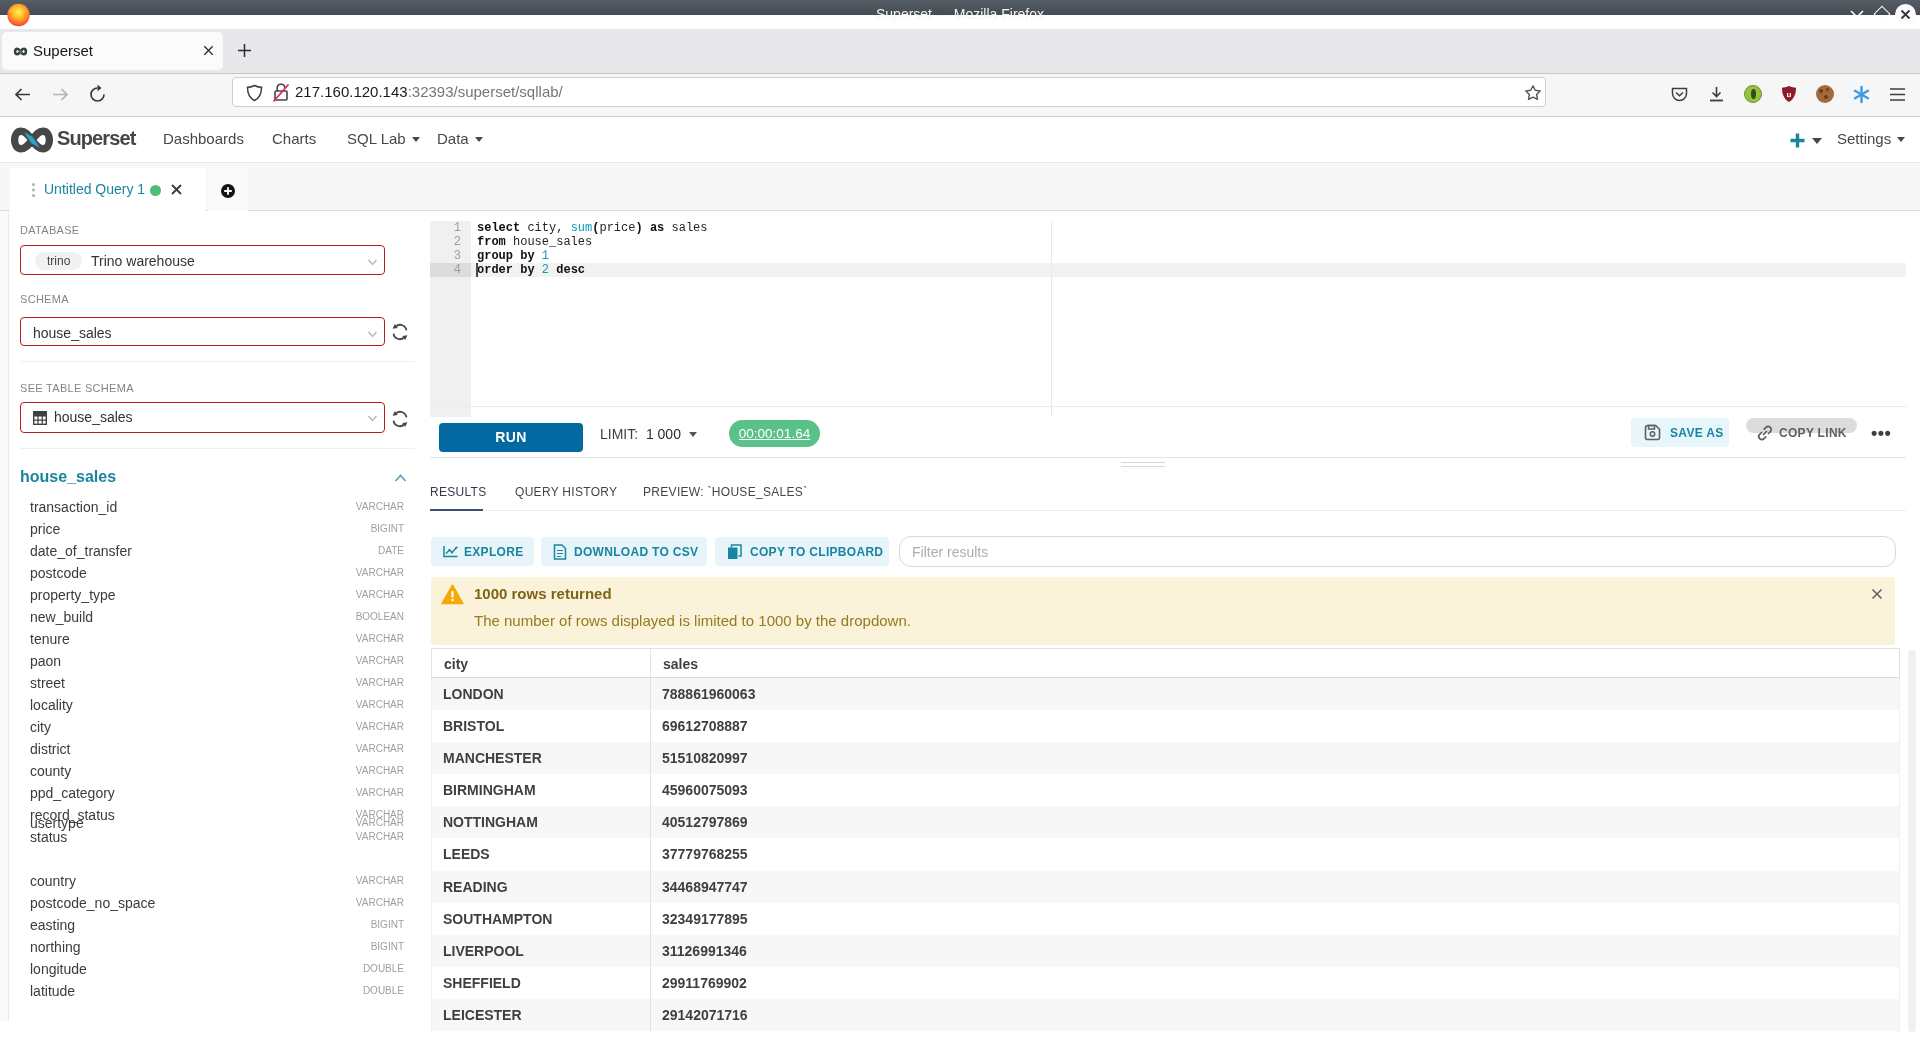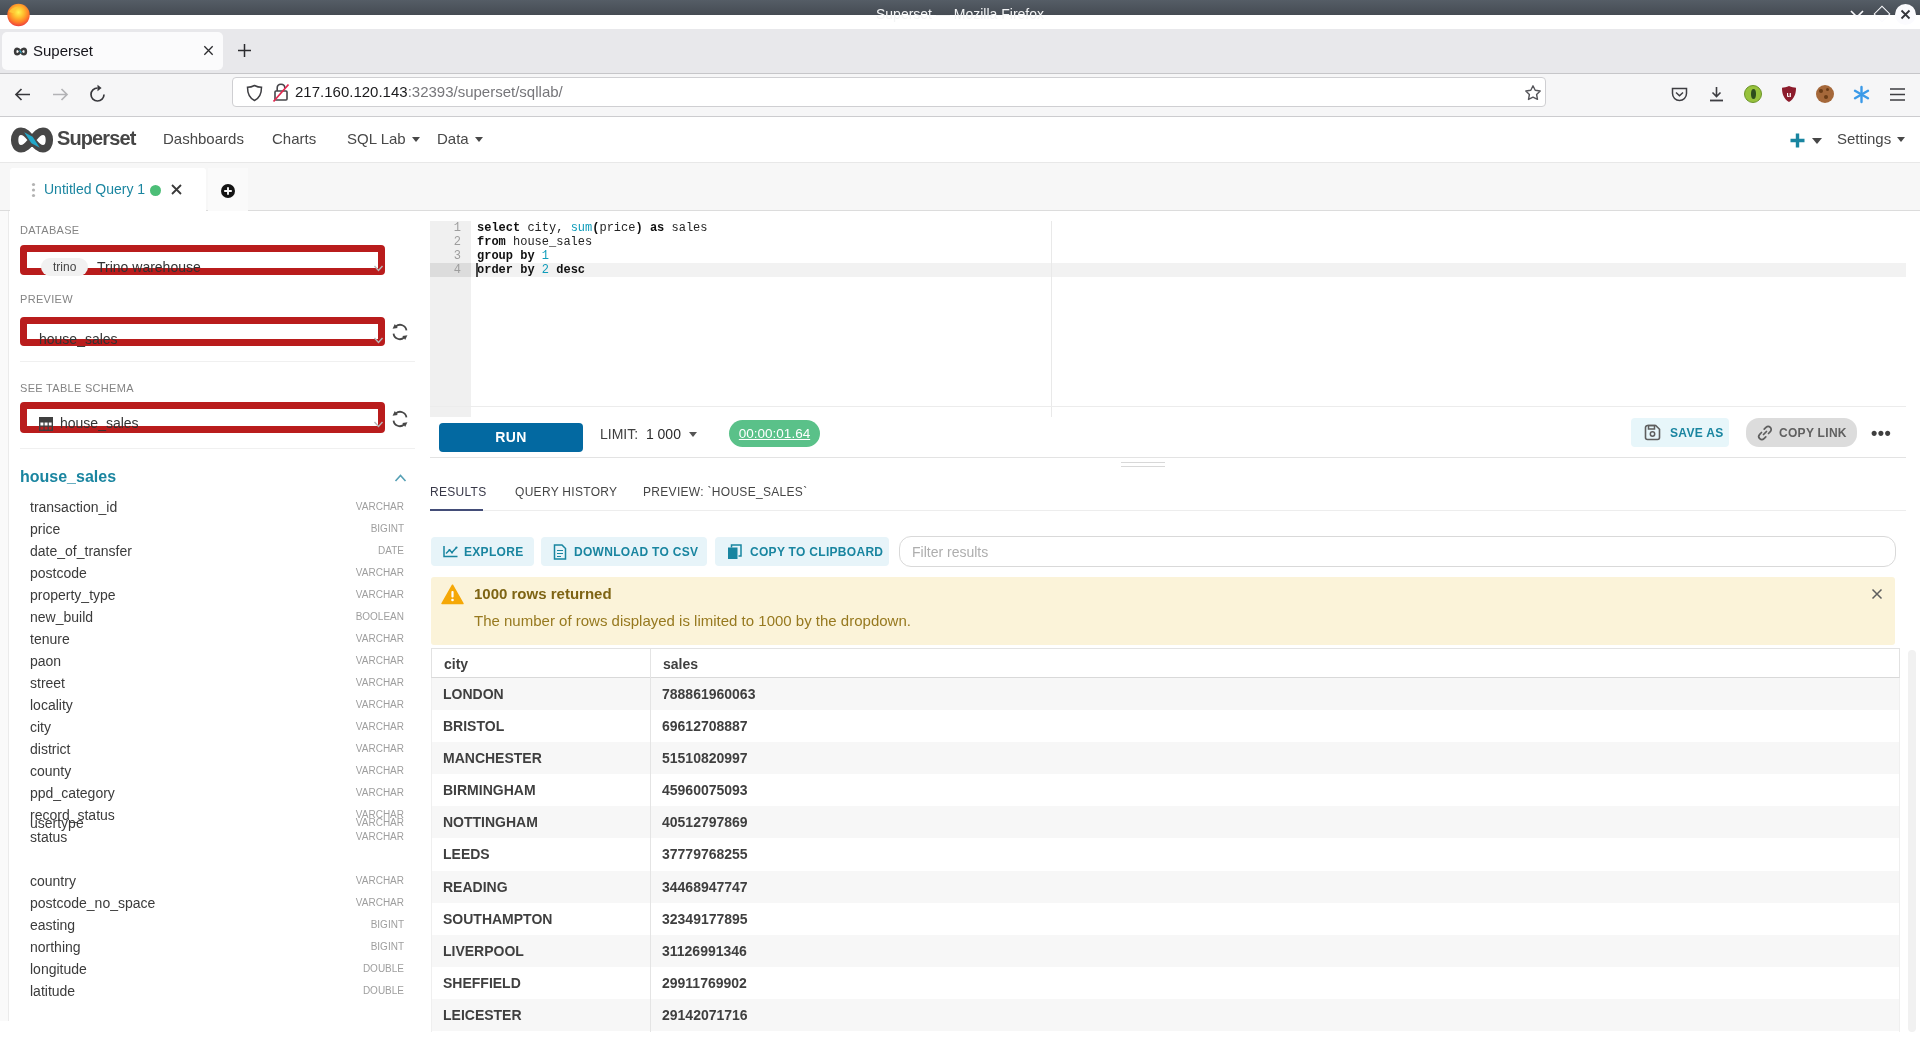--- a/index.html
+++ b/index.html
@@ -33,21 +33,21 @@
 #qtabs { position:absolute; left:0; top:163px; width:1920px; height:48px; background:#f7f7f7;
   border-bottom:1px solid #dcdcdc; }
 #qtab1 { position:absolute; left:10px; top:5px; width:196px; height:43px; background:#fff; border-radius:3px 3px 0 0;}
 #qtab1 .qname { position:absolute; left:34px; top:13px; font-size:14px; color:#1a85a0; }
 #qtab1 .qdot { position:absolute; left:140px; top:17px; width:11px; height:11px; border-radius:50%; background:#4cbe77; }
 #qplusbox { position:absolute; left:208px; top:5px; width:40px; height:43px; background:#fafafa; }
 
 #sidebar { position:absolute; left:0; top:211px; width:430px; height:831px; background:#fff; }
 #sidetrack { position:absolute; left:0; top:0; width:9px; height:810px; background:#fafafa; border-right:1px solid #ebebeb; }
 .slabel { position:absolute; left:20px; font-size:11px; color:#848484; letter-spacing:0.3px; }
-.sselect { position:absolute; left:20px; width:365px; height:33px; border:7px solid #b91c1c; border-radius:4px; background:#fff; }
+.sselect { position:absolute; left:20px; width:365px; height:33px; border:1px solid #b91c1c; border-radius:4px; background:#fff; }
 .sdivider { position:absolute; left:20px; width:395px; height:1px; background:#f0f0f0; }
 .refbtn { position:absolute; left:391px; width:18px; height:18px; }
 #tablename { position:absolute; left:20px; top:257px; font-size:16px; font-weight:bold; color:#1a85a0; }
 .colrow { position:absolute; left:30px; width:376px; height:22px; font-size:14px; color:#3b3b3b; line-height:22px; }
 .colrow .ctype { position:absolute; right:2px; top:0; font-size:10px; color:#9e9e9e; line-height:22px; }
 
 #gutter { position:absolute; left:430px; top:221px; width:41px; height:196px; background:#f0f0f0; }
 #gutter .ln { height:14px; line-height:14px; text-align:right; padding-right:10px;
   font-family:"Liberation Mono",monospace; font-size:12px; color:#9d9d9d; }
 #gutter .ln.act { background:#dcdcdc; }
@@ -59,21 +59,21 @@
 #cursor { position:absolute; left:476px; top:263px; width:2px; height:14px; background:#4a4a4a; }
 #printmargin { position:absolute; left:1051px; top:221px; width:1px; height:196px; background:#e9e9e9; }
 
 #runbtn { position:absolute; left:439px; top:423px; width:144px; height:29px; background:#0369a1;
   border-radius:4px; color:#fff; font-size:14px; font-weight:bold; text-align:center; line-height:29px; letter-spacing:0.4px; }
 #limitlab { position:absolute; left:600px; top:426px; font-size:14px; color:#3f3f3f; }
 #timer { position:absolute; left:729px; top:420px; width:91px; height:27px; background:#5ac189; border-radius:14px;
   color:#fff; font-size:13.5px; text-align:center; line-height:27px;text-decoration:underline; }
 #saveas { position:absolute; left:1631px; top:418px; width:98px; height:29px; background:#e7f6fa; border-radius:4px; }
 #saveas span { position:absolute; left:39px; top:8px; font-size:12px; font-weight:bold; color:#1985a0; letter-spacing:0.3px;}
-#copylink { position:absolute; left:1746px; top:418px; width:111px; height:29px; background:#dcdcdc; border-radius:13px; }
+#copylink { position:absolute; left:1746px; top:418px; width:111px; height:15px; background:#dcdcdc; border-radius:13px; }
 #copylink span { position:absolute; left:33px; top:8px; font-size:12px; font-weight:bold; color:#606060; letter-spacing:0.3px;}
 #tbborder { position:absolute; left:430px; top:457px; width:1476px; height:1px; background:#e3e3e3; }
 #dots3 { position:absolute; left:1871px; top:423px; color:#3f3f3f; font-size:18px; font-weight:bold; letter-spacing:0.5px;}
 
 #draghandle { position:absolute; left:1121px; top:462px; width:44px; height:5px;
   border-top:1.5px solid #d8d8d8; border-bottom:1.5px solid #d8d8d8; }
 .rtab { position:absolute; top:485px; font-size:12px; color:#454545; letter-spacing:0.3px; }
 #rtabline { position:absolute; left:430px; top:510px; width:1476px; height:1px; background:#ededed; }
 #rtabactive { position:absolute; left:430px; top:509px; width:53px; height:2px; background:#434d78; }
 
@@ -247,21 +247,21 @@
 <div id="sidebar">
   <div id="sidetrack"></div>
   <div class="slabel" style="top:13px">DATABASE</div>
   <div class="sselect" style="top:34px;height:30px">
     <div class="abs" style="left:14px;top:6px;height:18px;border-radius:9px;background:#f1f1f1;font-size:12px;color:#454545;padding:0 12px;line-height:18px;">trino</div>
     <div class="abs" style="left:70px;top:6px;font-size:14px;color:#333;line-height:18px;">Trino warehouse</div>
     <svg class="abs" style="left:346px;top:11px" width="11" height="11" viewBox="0 0 11 11">
         <path d="M1.5 3 L5.5 7.5 L9.5 3" stroke="#b8b8b8" stroke-width="1.4" fill="none"></path>
       </svg>
   </div>
-  <div class="slabel" style="top:82px">PREVIEW</div>
+  <div class="slabel" style="top:82px">SCHEMA</div>
   <div class="sselect" style="top:106px;height:29px">
     <div class="abs" style="left:12px;top:6px;font-size:14px;color:#333;line-height:18px;">house_sales</div>
     <svg class="abs" style="left:346px;top:11px" width="11" height="11" viewBox="0 0 11 11">
         <path d="M1.5 3 L5.5 7.5 L9.5 3" stroke="#b8b8b8" stroke-width="1.4" fill="none"></path>
       </svg>
   </div>
   <svg class="refbtn" style="top:112px" width="18" height="18" viewBox="0 0 17 17">
     <g fill="none" stroke="#474747" stroke-width="1.7">
       <path d="M14.6 7.0 A 6 6 0 0 0 4.6 3.3"></path>
       <path d="M2.4 10.0 A 6 6 0 0 0 12.4 13.7"></path>

